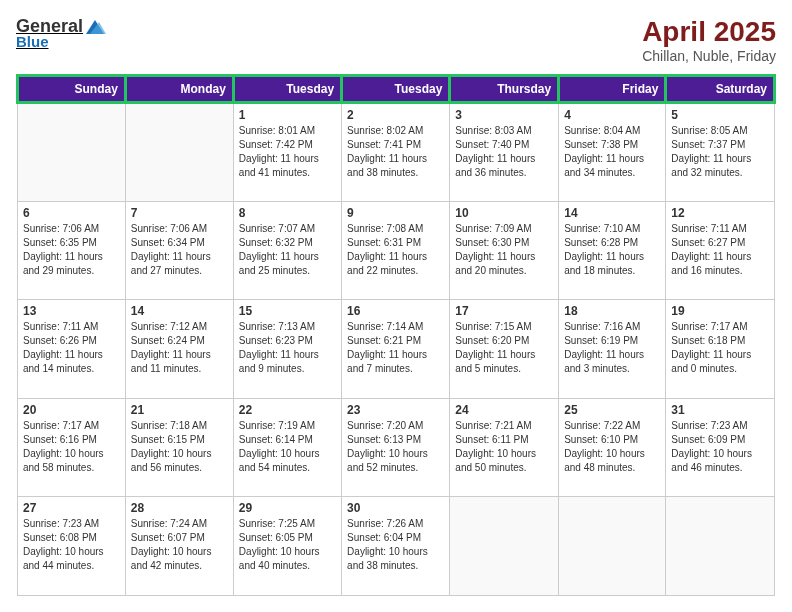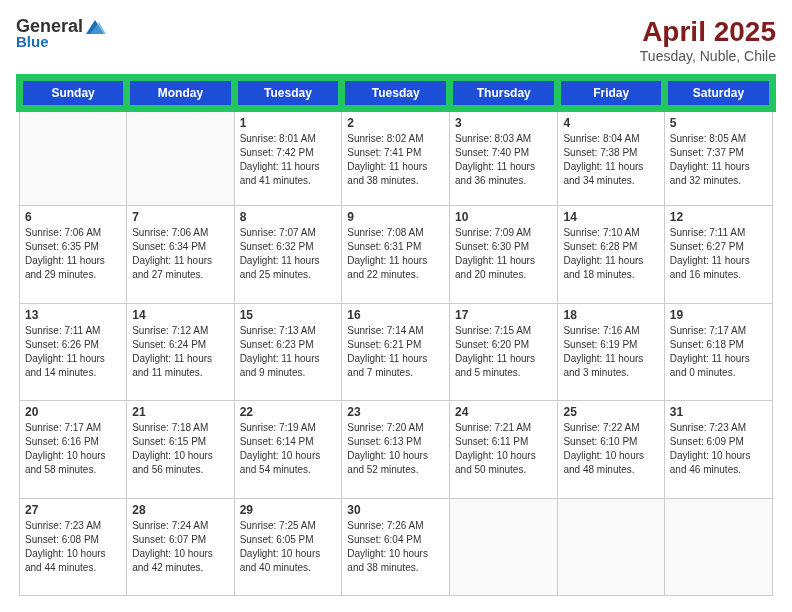--- a/index.html
+++ b/index.html
@@ -18,46 +18,47 @@
       flex-direction: column;
     }
     .header {
       display: flex;
       justify-content: space-between;
       align-items: flex-start;
       margin-bottom: 10px;
     }
     .logo {
       display: flex;
+      text-decoration: underline;
     }
     .title-section {
       text-align: right;
     }
     .month-title {
       font-size: 28px;
       font-weight: bold;
       color: #7f1d1d;
     }
     .location {
       font-size: 14px;
       color: #555;
     }
     .calendar {
       border: 1px solid #ccc;
       border-collapse: collapse;
       width: 100%;
       flex: 1;
     }
     .calendar th {
-      background-color: #1d4ed8;
+      background-color: #4c1d95;
       color: white;
-      text-align: center;
+      text-align: right;
       padding: 5px 6px;
       font-size: 12px;
-      border: 7px solid #22c55e;
+      border: 3px solid #22c55e;
     }
     .calendar td {
       border: 1px solid #ccc;
       vertical-align: top;
       padding: 4px 5px;
       width: 113px;
       height: 88px;
       font-size: 10px;
       color: #333;
       background: #fff;
@@ -89,21 +90,21 @@
           <svg width="22" height="18" viewBox="0 0 22 18" style="margin: 0 1px;">
             <polygon points="2,16 11,2 20,16" fill="#1a6eb5"></polygon>
             <polygon points="6,16 15,4 22,16" fill="#4da6e0" opacity="0.7"></polygon>
           </svg>
         </div>
         <span style="font-size:15px;font-weight:bold;color:#1a6eb5;margin-top:-4px;">Blue</span>
       </div>
     </div>
     <div class="title-section">
       <div class="month-title">April 2025</div>
-      <div class="location">Tuesday, Nuble, Chile</div>
+      <div class="location">Chillan, Nuble, Friday</div>
     </div>
   </div>
 
   <table class="calendar">
     <thead>
       <tr>
 
       <th>Sunday</th>
           <th>Monday</th>
           <th>Tuesday</th>

